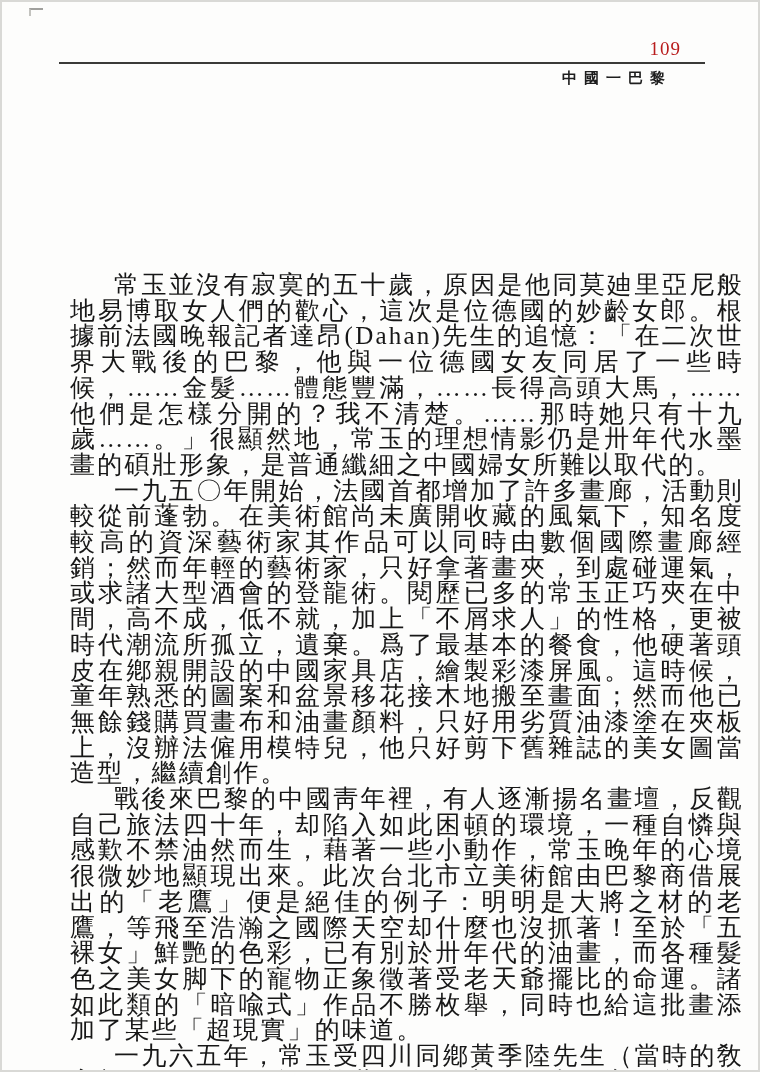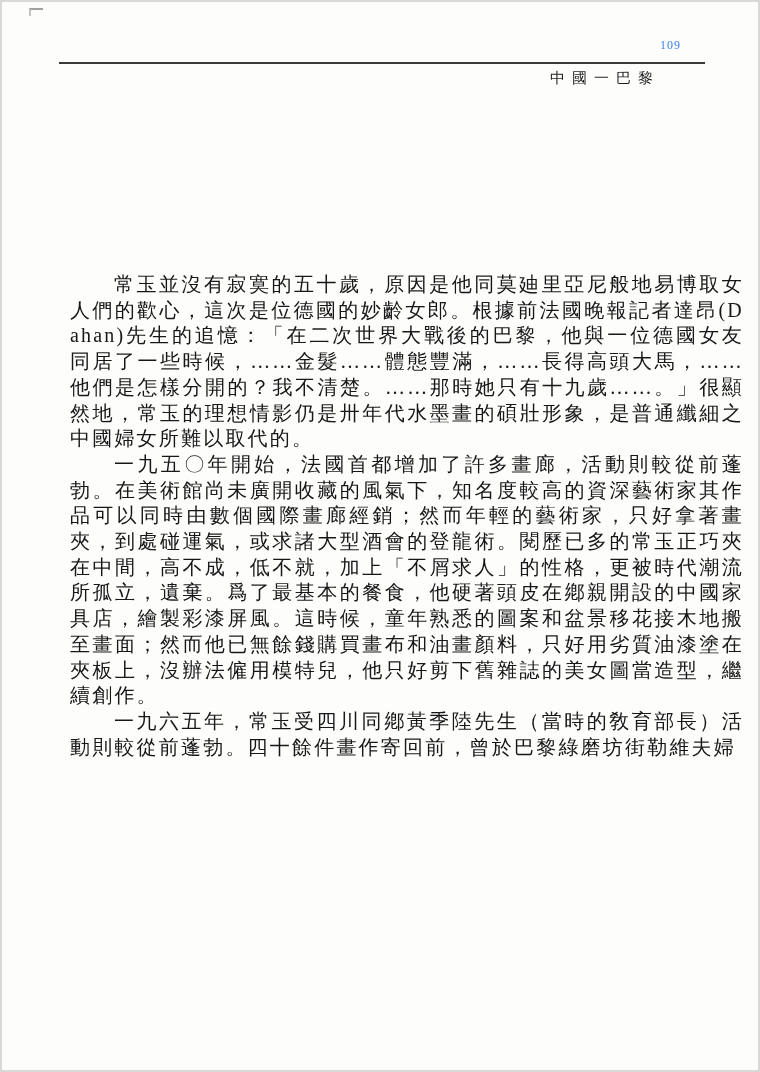--- a/index.html
+++ b/index.html
@@ -26,52 +26,52 @@
     width: 12px;
     height: 6px;
     border-top: 2px solid #8a8a86;
     border-left: 2px solid #b5b5b0;
     opacity: 0.8;
   }
   .page-number {
     position: absolute;
     top: 36px;
     right: 77px;
-    font-size: 12px;
+    font-size: 19px;
     letter-spacing: 1px;
-    color: #3b82f6;
+    color: #b91c1c;
   }
   .head-rule {
     position: absolute;
     top: 60px;
     left: 57px;
     width: 646px;
     height: 0;
     border-top: 2px solid #3a3a38;
   }
   .running-head {
     position: absolute;
     top: 67px;
-    right: 98px;
+    right: 86px;
     font-size: 15px;
-    font-weight: 400;
+    font-weight: 700;
     letter-spacing: 7px;
     color: #1e1e1e;
     white-space: nowrap;
   }
   .body-text {
     position: absolute;
     top: 270px;
     left: 68px;
     width: 674px;
   }
   .body-text p {
     margin: 0;
     padding: 0;
-    font-size: 20px;
+    font-size: 25px;
     line-height: 25.7px;
     letter-spacing: 2.2px;
     text-align: justify;
     text-justify: inter-ideograph;
     text-indent: 44px;
     color: #171717;
     word-break: break-all;
   }
 </style>
 </head>
@@ -83,16 +83,17 @@
 
   <div class="page-number">109</div>
 
   <div class="head-rule"></div>
 
   <div class="running-head">中國一巴黎</div>
 
   <main class="body-text">
     <p>常玉並沒有寂寞的五十歲，原因是他同莫廸里亞尼般地易博取女人們的歡心，這次是位德國的妙齡女郎。根據前法國晚報記者達昂(Dahan)先生的追憶：「在二次世界大戰後的巴黎，他與一位德國女友同居了一些時候，……金髮……體態豐滿，……長得高頭大馬，……他們是怎樣分開的？我不清楚。……那時她只有十九歲……。」很顯然地，常玉的理想情影仍是卅年代水墨畫的碩壯形象，是普通纖細之中國婦女所難以取代的。</p>
     <p>一九五〇年開始，法國首都增加了許多畫廊，活動則較從前蓬勃。在美術館尚未廣開收藏的風氣下，知名度較高的資深藝術家其作品可以同時由數個國際畫廊經銷；然而年輕的藝術家，只好拿著畫夾，到處碰運氣，或求諸大型酒會的登龍術。閱歷已多的常玉正巧夾在中間，高不成，低不就，加上「不屑求人」的性格，更被時代潮流所孤立，遺棄。爲了最基本的餐食，他硬著頭皮在鄕親開設的中國家具店，繪製彩漆屏風。這時候，童年熟悉的圖案和盆景移花接木地搬至畫面；然而他已無餘錢購買畫布和油畫顏料，只好用劣質油漆塗在夾板上，沒辦法僱用模特兒，他只好剪下舊雜誌的美女圖當造型，繼續創作。</p>
+    <p>戰後來巴黎的中國靑年裡，有人逐漸揚名畫壇，反觀自己旅法四十年，却陷入如此困頓的環境，一種自憐與感歎不禁油然而生，藉著一些小動作，常玉晚年的心境很微妙地顯現出來。此次台北市立美術館由巴黎商借展出的「老鷹」便是絕佳的例子：明明是大將之材的老鷹，等飛至浩瀚之國際天空却什麼也沒抓著！至於「五裸女」鮮艷的色彩，已有別於卅年代的油畫，而各種髮色之美女脚下的寵物正象徵著受老天爺擺比的命運。諸如此類的「暗喩式」作品不勝枚舉，同時也給這批畫添加了某些「超現實」的味道。</p>
     <p>一九六五年，常玉受四川同鄕黃季陸先生（當時的敎育部長）活動則較從前蓬勃。四十餘件畫作寄回前，曾於巴黎綠磨坊街勒維夫婦</p>
   </main>
 
 </div>
 
 </body></html>

